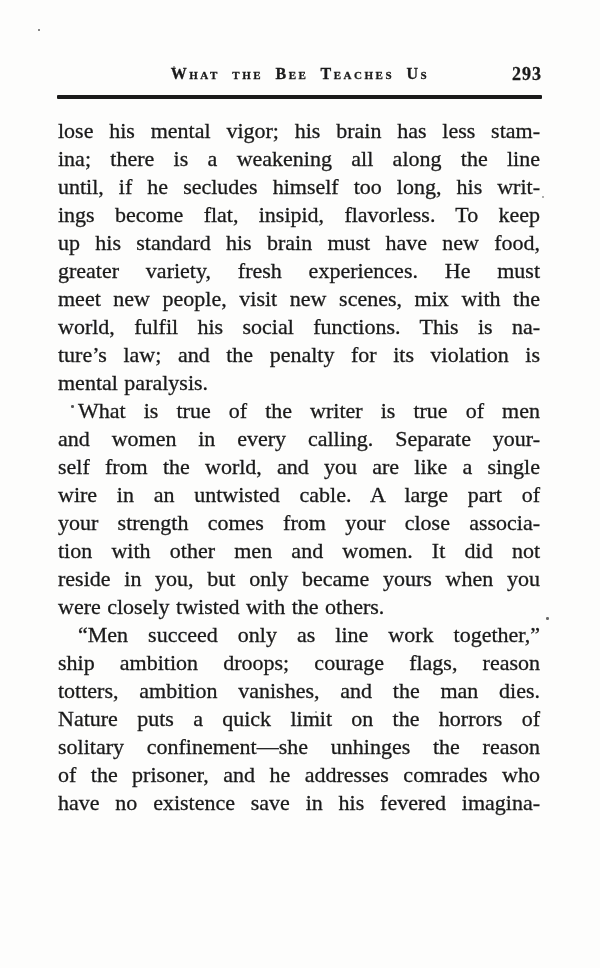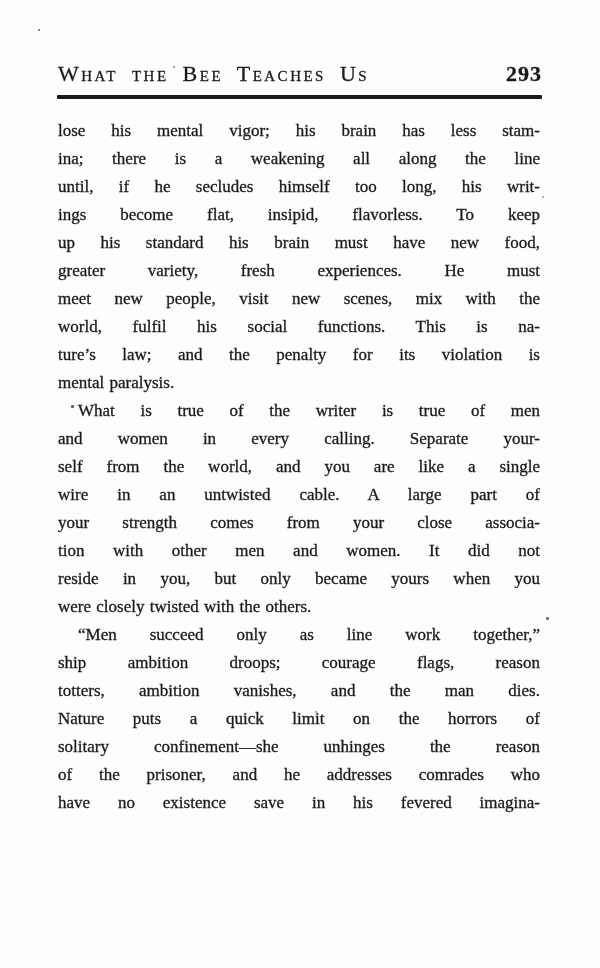--- a/index.html
+++ b/index.html
@@ -19,52 +19,52 @@
   }
   .running-header {
     position: absolute;
     top: 61px;
     left: 58px;
     width: 484px;
     height: 26px;
   }
   .chapter-title {
     display: block;
-    text-align: left;
+    text-align: center;
     font-variant: small-caps;
-    font-weight: 400;
-    font-size: 22px;
+    font-weight: 700;
+    font-size: 16px;
     line-height: 26px;
     letter-spacing: 2.5px;
     word-spacing: 6px;
   }
   .page-num {
     position: absolute;
     right: 0;
     top: 0;
     font-weight: 700;
-    font-size: 22px;
+    font-size: 18px;
     line-height: 26px;
     letter-spacing: 1px;
   }
   .rule {
     position: absolute;
     top: 95px;
     left: 57px;
     width: 485px;
     height: 3.5px;
     background: var(--ink, #161616);
     border-radius: 1px;
   }
   .text-block {
     position: absolute;
     top: 117px;
     left: 58px;
     width: 482px;
-    font-size: 17px;
+    font-size: 22px;
     line-height: 28px;
     word-spacing: 1px;
   }
   .line {
     text-align: justify;
     text-align-last: justify;
   }
   .line.last {
     text-align: center;
     text-align-last: left;

